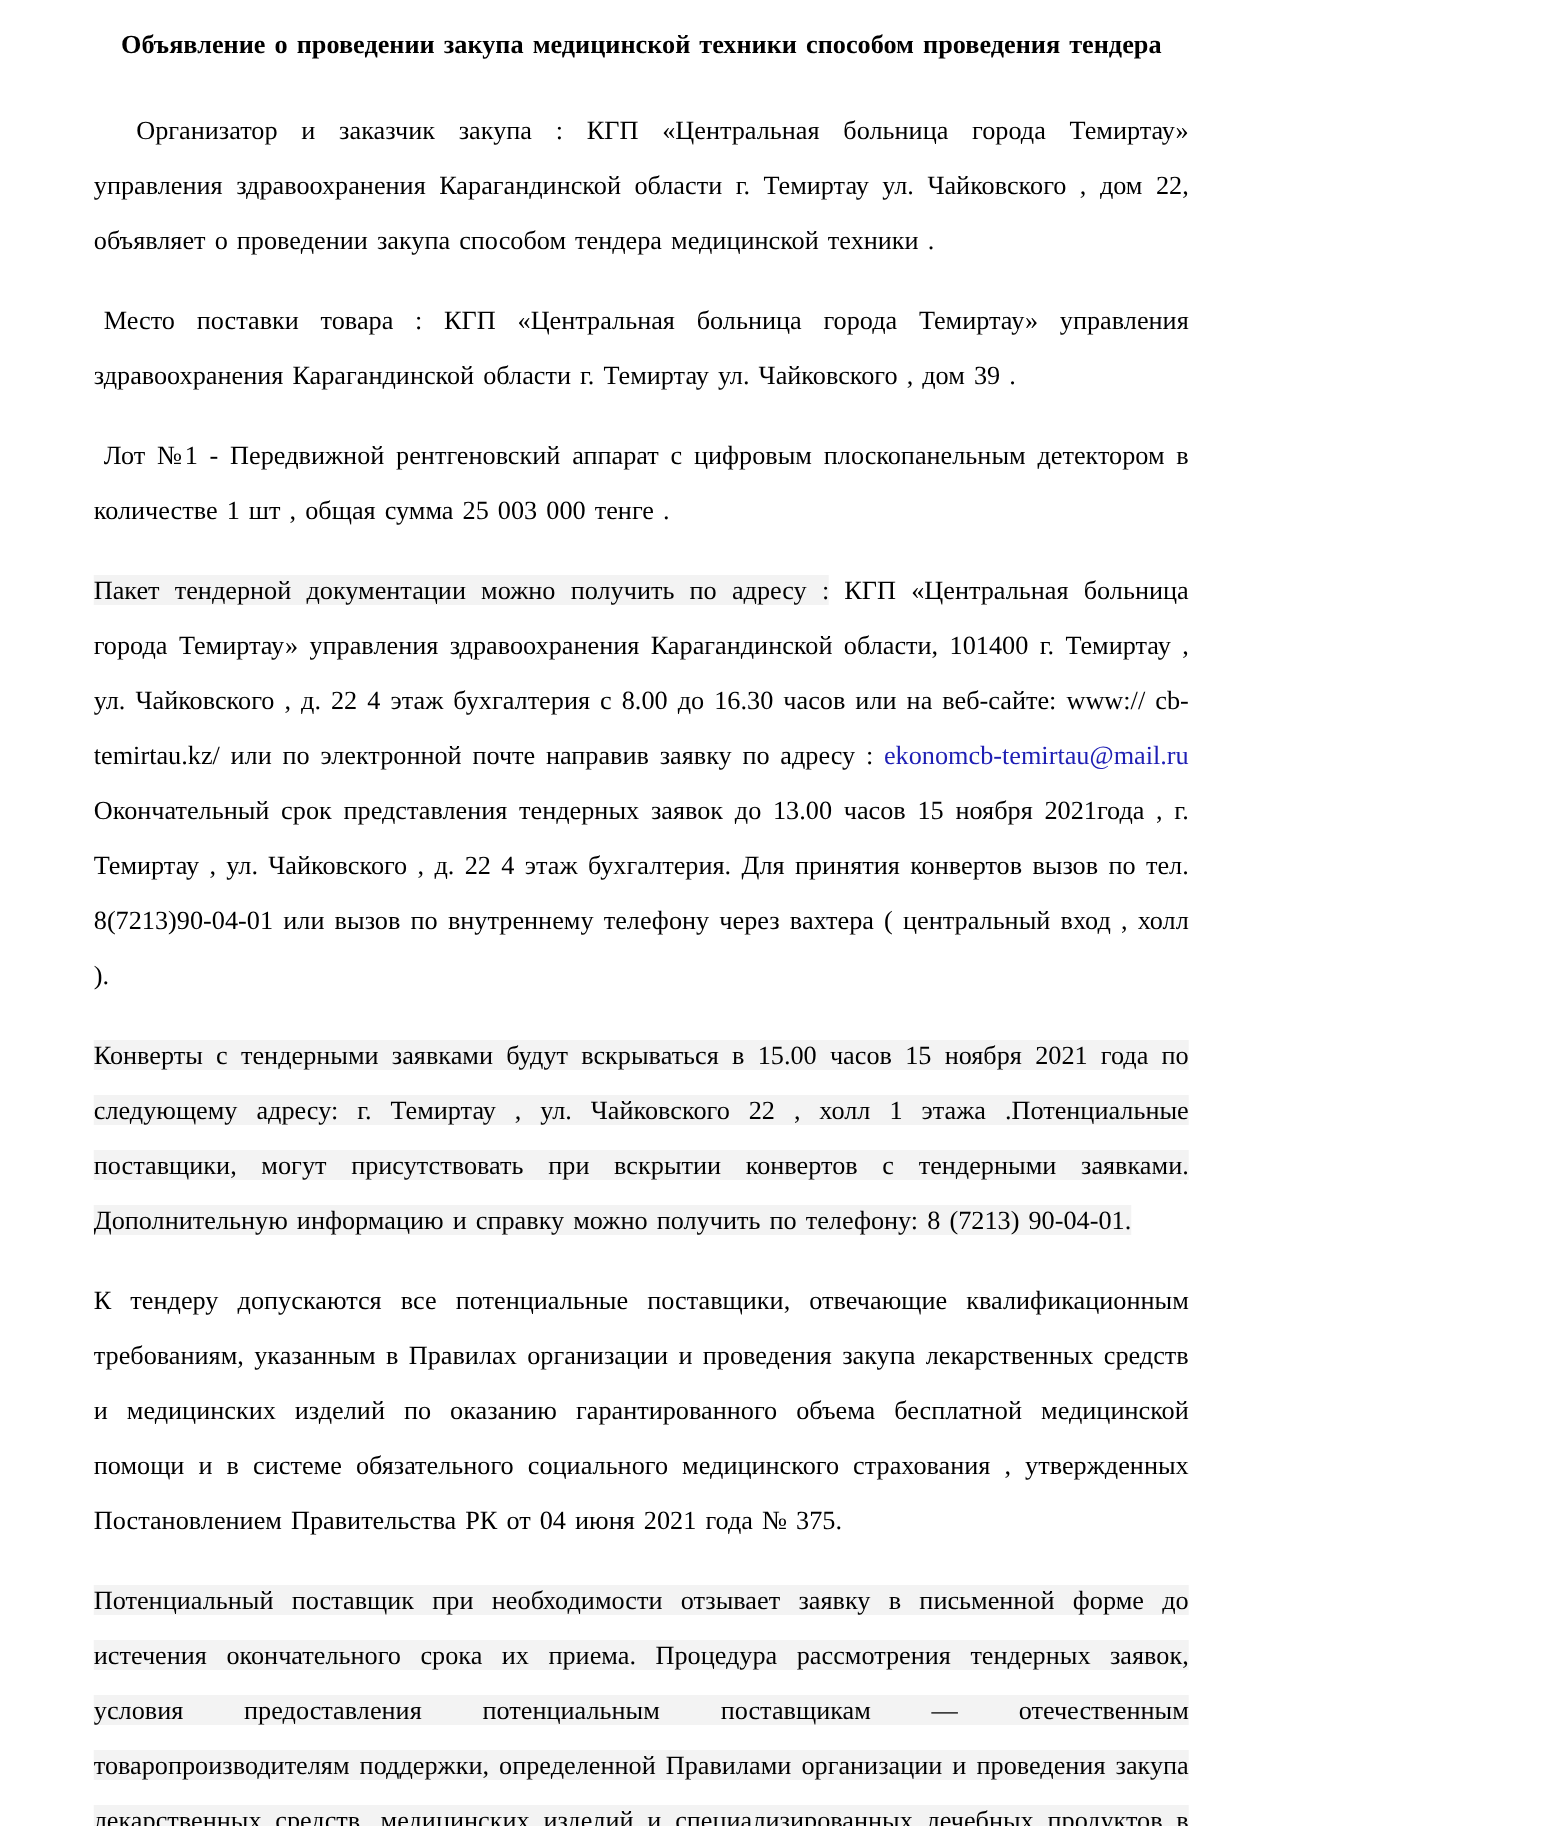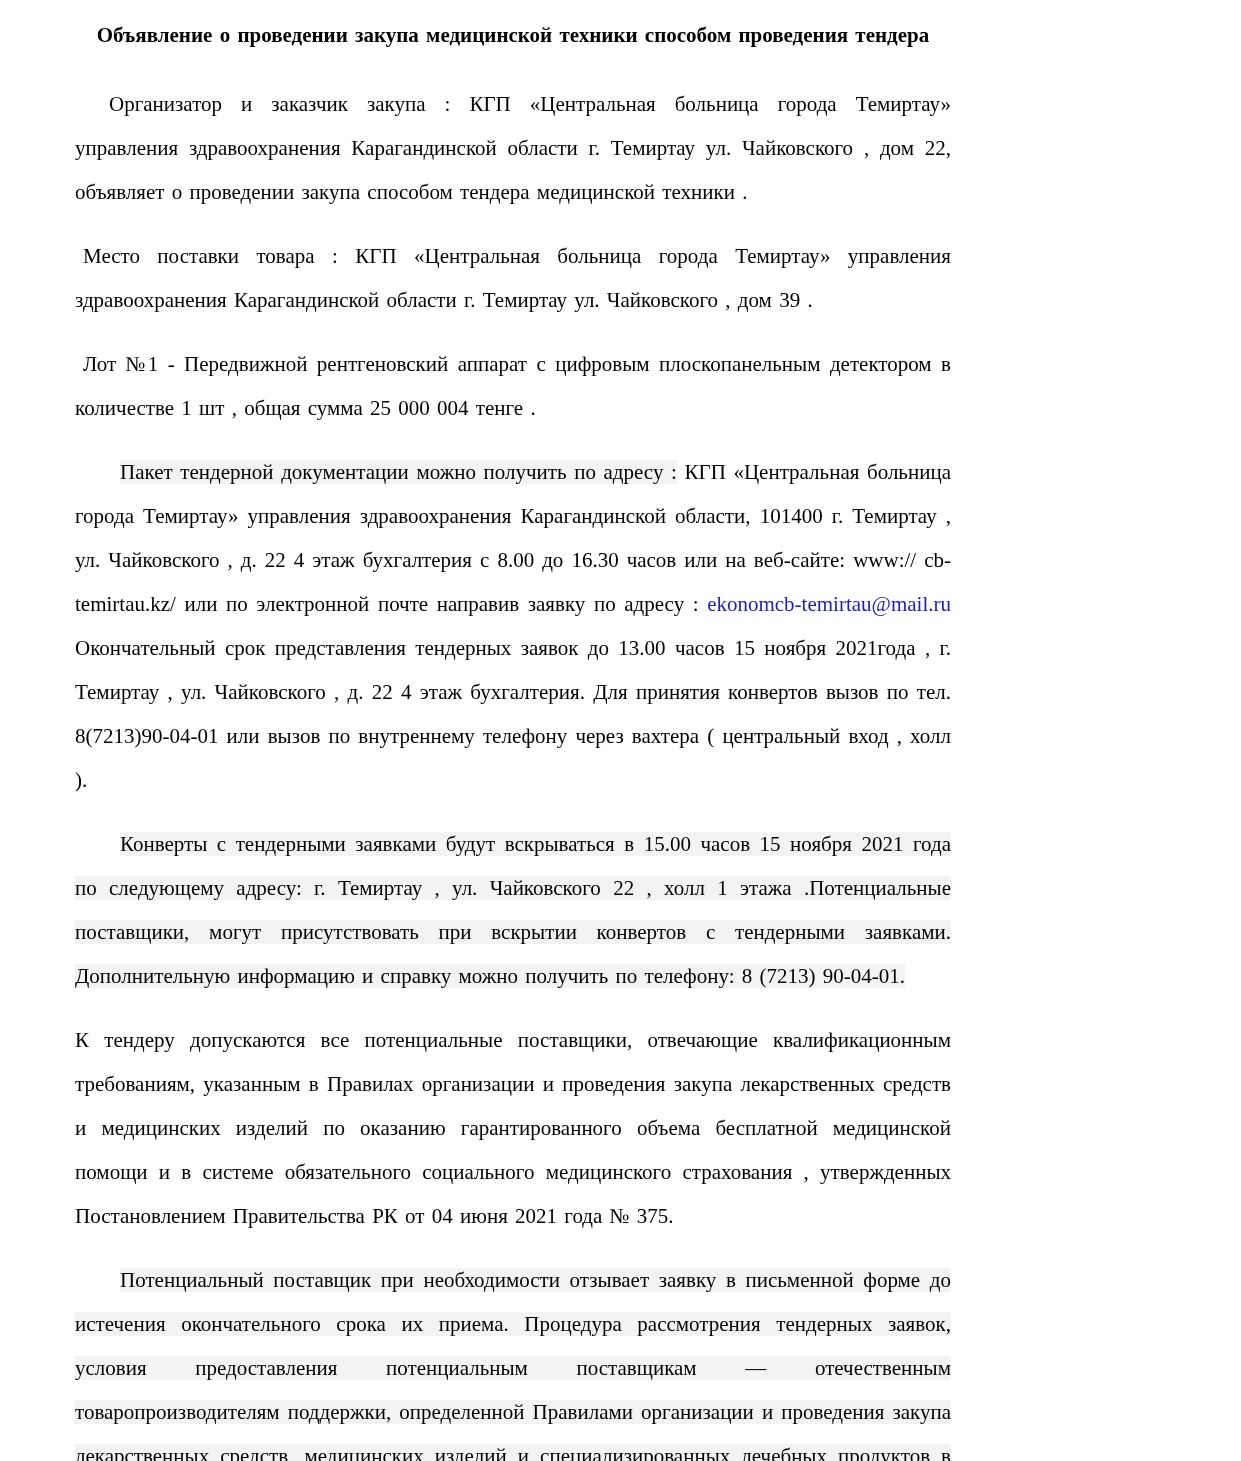--- a/index.html
+++ b/index.html
@@ -38,40 +38,39 @@
     font-size: 21px;
     line-height: 44px;
     text-align: justify;
     margin: 0 0 20px 0;
     word-spacing: 2px;
   }
   .indent-lg { text-indent: 34px; }
   .indent-sm { text-indent: 8px; }
   .hl {
     background-color: var(--hl-color);
-    margin-left: 45px;
   }
   .email-link {
     color: var(--link-color);
     text-decoration: none;
     cursor: pointer;
   }
 </style>
 </head>
 <body>
 
 <div class="page">
 
   <h1 class="doc-title"><span>Объявление о проведении закупа  медицинской техники    способом проведения тендера</span></h1>
 
   <p class="para indent-lg">Организатор и заказчик   закупа    :     КГП   «Центральная   больница  города Темиртау» управления  здравоохранения Карагандинской области   г. Темиртау   ул. Чайковского , дом 22, объявляет о проведении закупа способом тендера  медицинской техники  .</p>
 
   <p class="para indent-sm">Место    поставки товара    :   КГП   «Центральная   больница города Темиртау»   управления здравоохранения Карагандинской области  г. Темиртау  ул. Чайковского , дом 39 .</p>
 
-  <p class="para indent-sm">Лот №1  -   Передвижной  рентгеновский  аппарат   с цифровым   плоскопанельным  детектором в количестве 1 шт , общая сумма 25 000 004 тенге .</p>
+  <p class="para indent-sm">Лот №1  -   Передвижной  рентгеновский  аппарат   с цифровым   плоскопанельным  детектором в количестве 1 шт , общая сумма 25 003 000 тенге .</p>
 
 
   <p class="para"><span class="hl">Пакет  тендерной документации можно получить по адресу :</span><span> КГП «Центральная больница  города Темиртау»  управления  здравоохранения  Карагандинской  области,  101400  г.   Темиртау  ,  ул. Чайковского , д. 22   4 этаж бухгалтерия с 8.00 до 16.30 часов или на веб-сайте: www:// cb-temirtau.kz/ или по электронной почте   направив  заявку  по адресу :  </span><a class="email-link">ekonomcb-temirtau@mail.ru</a><span> Окончательный срок   представления тендерных заявок до 13.00 часов 15 ноября   2021года , г. Темиртау , ул.  Чайковского , д. 22   4 этаж бухгалтерия.  Для  принятия  конвертов вызов по  тел. 8(7213)90-04-01 или вызов  по внутреннему телефону через вахтера ( центральный  вход , холл ).</span></p>
 
   <p class="para"><span class="hl">Конверты с тендерными заявками будут вскрываться в 15.00 часов 15 ноября 2021 года по следующему адресу: г. Темиртау , ул. Чайковского 22 ,   холл 1 этажа   .Потенциальные поставщики, могут присутствовать при вскрытии конвертов с тендерными заявками. Дополнительную информацию и справку можно получить по телефону: 8 (7213) 90-04-01.</span></p>
 
   <p class="para">К тендеру допускаются все потенциальные поставщики, отвечающие квалификационным требованиям, указанным в Правилах организации и проведения закупа лекарственных средств    и медицинских    изделий  по оказанию гарантированного объема бесплатной медицинской помощи    и в системе обязательного  социального  медицинского   страхования , утвержденных Постановлением Правительства  РК  от 04 июня 2021 года № 375.</p>
 
   <p class="para"><span class="hl">Потенциальный поставщик при необходимости отзывает заявку в письменной форме до истечения окончательного срока их приема. Процедура рассмотрения тендерных заявок, условия предоставления потенциальным поставщикам — отечественным товаропроизводителям поддержки, определенной Правилами организации и проведения закупа лекарственных средств, медицинских изделий и специализированных лечебных продуктов в рамках гарантированного объема бесплатной медицинской помощи и (или) в системе обязательного социального медицинского страхования, фармацевтических услуг, утвержденными постановлением  Правительства Республики Казахстан от 4 июня 2021 года № 375, формы обращения потенциальных поставщиков за разъяснениями по содержанию тендерной документации при необходимости порядка проведения встречи с ними, условия внесения, форма, объем и способ гарантийного обеспечения договора указаны в тендерной документации.</span></p>
 

